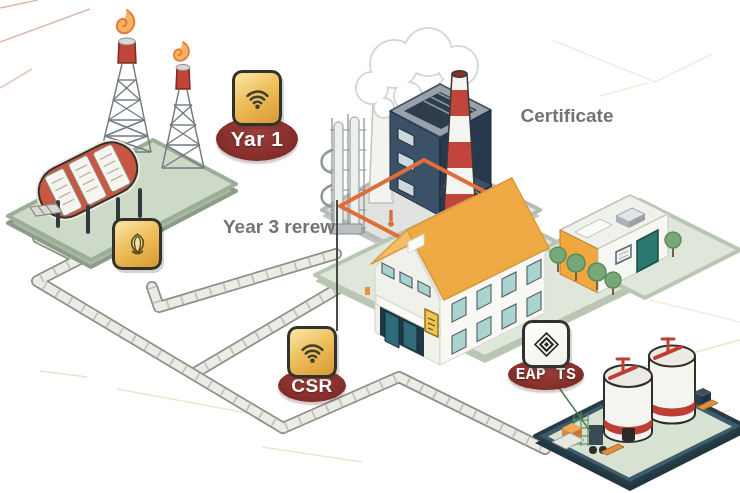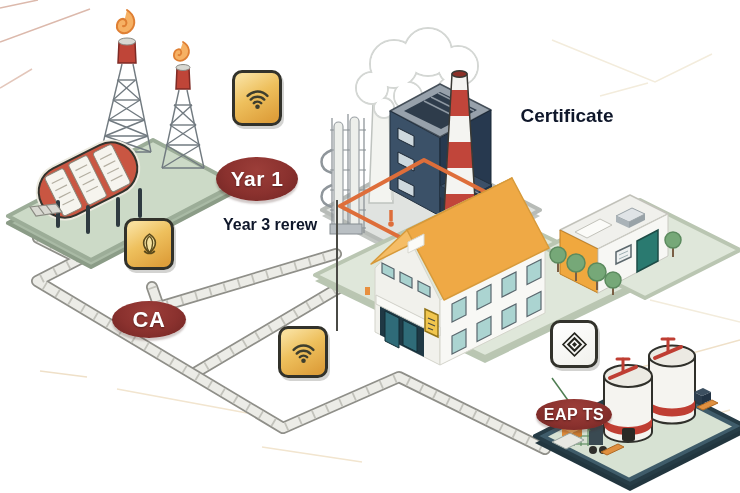--- a/index.html
+++ b/index.html
@@ -1,40 +1,40 @@
 <!DOCTYPE html>
 <html><head>
 <meta charset="utf-8">
 <style>
   html,body{margin:0;padding:0;background:#fff;}
   .stage{position:relative;width:740px;height:493px;background:#ffffff;overflow:hidden;
          font-family:"Liberation Sans",sans-serif;}
   .scene-svg{position:absolute;left:0;top:0;}
   
-  .badge{position:absolute;display:flex;flex-direction:column;align-items:center;z-index:6;gap:40px;}
+  .badge{position:absolute;display:flex;flex-direction:column;align-items:center;z-index:6;}
   .tile{width:44px;height:46px;border:3px solid #32322b;border-radius:10px;
         background:linear-gradient(150deg,#f8de9a 10%,#eec05d 45%,#de9f3b 90%);
         display:flex;align-items:center;justify-content:center;
         box-shadow:2px 3px 0 rgba(55,55,45,.22);margin-bottom:-9px;z-index:2;}
   .tile.white{background:linear-gradient(150deg,#ffffff,#f1f1ec);}
   .oval{border-radius:50%;color:#fff;font-weight:700;letter-spacing:.5px;
         background:radial-gradient(ellipse at 50% 30%,#9c3e39 0%,#8a312e 55%,#6f2523 100%);
         display:flex;align-items:center;justify-content:center;z-index:1;
         text-shadow:0 1px 2px rgba(0,0,0,.4);box-shadow:0 3px 2px rgba(70,40,35,.25);}
   .b-yar .oval{width:82px;height:44px;font-size:21px;}
   .b-yar .tile{height:50px;}
   .b-ca  .oval{width:74px;height:37px;font-size:22px;}
   .b-csr .oval{width:68px;height:33px;font-size:19px;}
   .b-eap .oval{width:76px;height:31px;font-size:16px;}
   .b-eap .tile{width:42px;height:42px;}
   
-  .note{position:absolute;font-weight:700;color:#0f172a;z-index:5;}
+  .note{position:absolute;font-weight:700;color:#737373;z-index:5;}
   .note-cert{left:497px;top:106px;width:140px;text-align:center;font-size:19px;line-height:19px;}
   .note-cert .l3{transform:translateX(-20px);}
-  .note-year{left:223px;top:216px;font-size:16px;}
+  .note-year{left:223px;top:216px;font-size:19px;}
 </style>
 </head>
 <body>
 
 <div class="stage">
 
 <svg class="scene-svg" width="740" height="493" viewBox="0 0 740 493">
 
   <g fill="none" stroke-width="1.5">
     <path d="M0,8 L38,0" stroke="#dcb9ac"></path>
@@ -395,37 +395,37 @@
 </div>
 
 <div class="badge b-ca" style="left:112px;top:218px;">
   <div class="tile">
     <svg width="27" height="27" viewBox="0 0 26 26">
       <path d="M13,3 C19.5,7 21.5,14 13,21 C4.5,14 6.5,7 13,3 Z" fill="#f5e2a0" stroke="#5a4a1c" stroke-width="1.6"></path>
       <path d="M13,21 C9,15 9,8 13,5 M13,21 C17,15 17,8 13,5" fill="none" stroke="#5a4a1c" stroke-width="1.3"></path>
       <path d="M8,19 C10,22.5 16,22.5 18,19" fill="none" stroke="#5a4a1c" stroke-width="1.6"></path>
     </svg>
   </div>
-  <div class="oval">CA</div>
 </div>
 
 <div class="badge b-csr" style="left:278px;top:326px;">
   <div class="tile">
     <svg width="27" height="25" viewBox="0 0 26 24">
       <g fill="none" stroke="#3e3e2e" stroke-width="2.4" stroke-linecap="round">
         <path d="M3.5,9.5 A13,13 0 0 1 22.5,9.5"></path>
         <path d="M6.5,13 A9,9 0 0 1 19.5,13"></path>
         <path d="M9.5,16.5 A5,5 0 0 1 16.5,16.5"></path>
       </g>
       <circle cx="13" cy="20" r="2.2" fill="#3e3e2e"></circle>
     </svg>
   </div>
-</div>
-
-<div class="badge b-eap" style="left:536px;top:320px;">
+  <div class="oval">CSR</div>
+</div>
+
+<div class="badge b-eap" style="left:508px;top:320px;font-family:Liberation Mono, monospace;">
   <div class="tile white">
     <svg width="27" height="27" viewBox="0 0 26 26">
       <polygon points="13,2 24,13 13,24 2,13" fill="none" stroke="#26261f" stroke-width="1.6"></polygon>
       <polygon points="13,7 19,13 13,19 7,13" fill="none" stroke="#26261f" stroke-width="2"></polygon>
       <polygon points="13,10.6 15.4,13 13,15.4 10.6,13" fill="#26261f"></polygon>
     </svg>
   </div>
   <div class="oval">EAP TS</div>
 </div>
 

